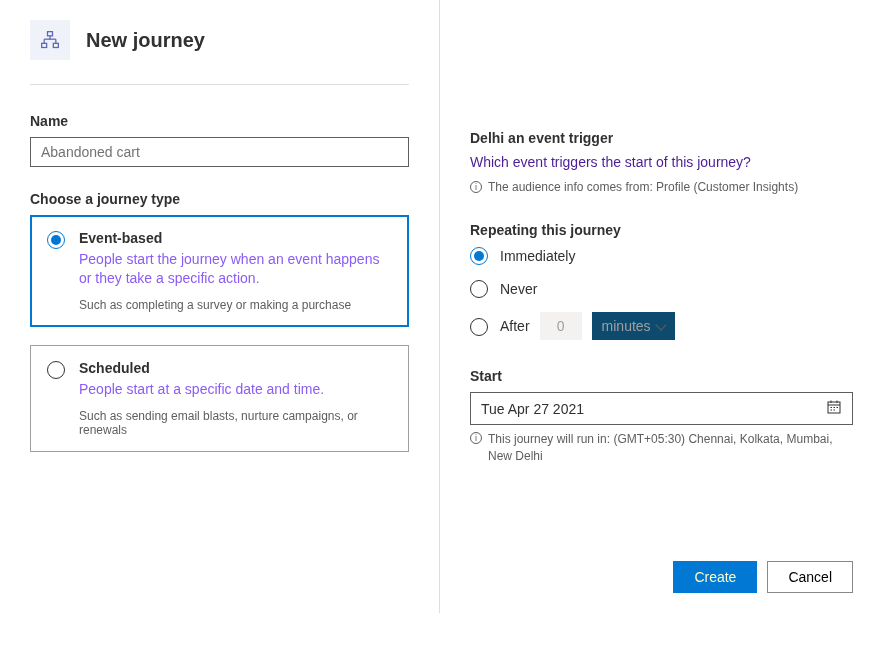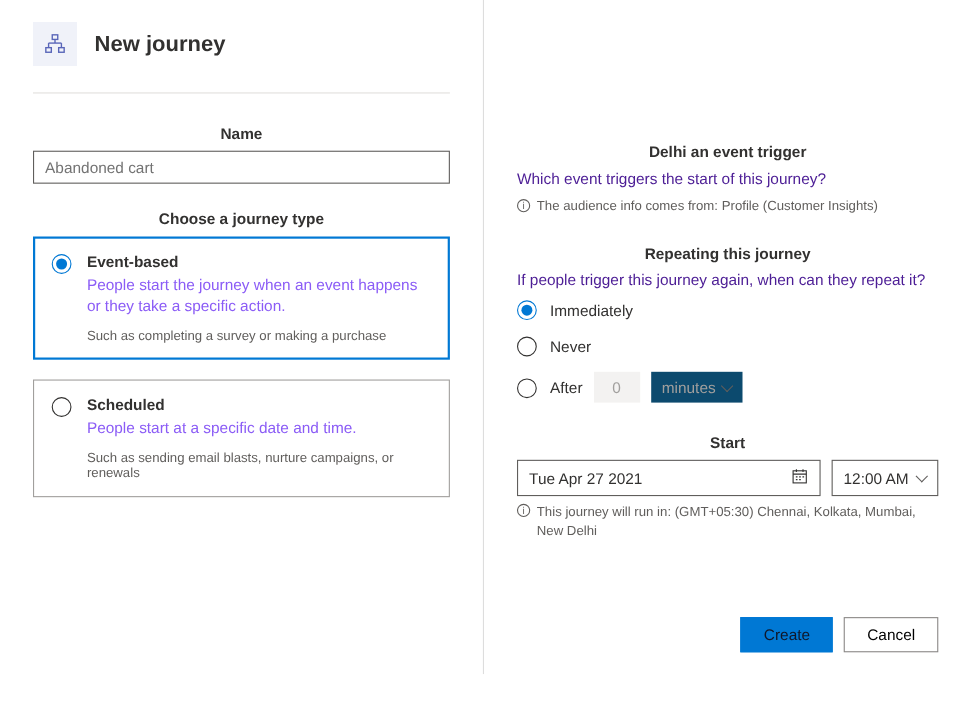--- a/index.html
+++ b/index.html
@@ -46,21 +46,20 @@
       font-size: 20px;
       font-weight: 600;
       color: #323130;
     }
     .field-group { margin-bottom: 24px; }
     .field-label {
       font-weight: 600;
       font-size: 14px;
       margin-bottom: 8px;
       color: #323130;
-      text-align: center;
     }
     .field-sublabel {
       font-size: 14px;
       color: #4c1d95;
       margin-bottom: 10px;
     }
     .text-input {
       width: 100%;
       padding: 6px 10px;
       border: 1px solid #605e5c;
@@ -224,21 +223,21 @@
       padding: 7px 20px;
       font-size: 14px;
       font-family: inherit;
       cursor: pointer;
       border: 1px solid #8a8886;
       background: #fff;
     }
     .btn-primary {
       background: #0078d4;
       border-color: #0078d4;
-      color: #0f172a;
+      color: #fef9c3;
     }
     .section-gap { margin-top: 28px; }
     .calendar-icon svg { width: 16px; height: 16px; }
     .info-text-multiline { line-height: 1.4; }
   </style>
 </head>
 <body>
 
 <div class="dialog">
   <div class="left-panel">
@@ -292,21 +291,20 @@
         <div class="field-label">Delhi an event trigger</div>
         <div class="field-sublabel">Which event triggers the start of this journey?</div>
         <div class="info-row">
           <span class="info-icon">i</span>
           <span>The audience info comes from: Profile (Customer Insights)</span>
         </div>
       </div>
 
       <div class="field-group section-gap">
         <div class="field-label">Repeating this journey</div>
-        <div class="field-sublabel">If people trigger this journey again, when can they repeat it?</div>
         <div class="inline-radio-group">
           <div class="inline-radio">
             <div class="radio-circle checked"></div>
             <span class="inline-radio-label">Immediately</span>
           </div>
           <div class="inline-radio">
             <div class="radio-circle"></div>
             <span class="inline-radio-label">Never</span>
           </div>
           <div class="inline-radio">
@@ -335,24 +333,20 @@
                 <line x1="5" y1="1.5" x2="5" y2="4"></line>
                 <line x1="11" y1="1.5" x2="11" y2="4"></line>
                 <line x1="4.5" y1="8.5" x2="6" y2="8.5"></line>
                 <line x1="7.5" y1="8.5" x2="9" y2="8.5"></line>
                 <line x1="10.5" y1="8.5" x2="12" y2="8.5"></line>
                 <line x1="4.5" y1="11" x2="6" y2="11"></line>
                 <line x1="7.5" y1="11" x2="9" y2="11"></line>
               </svg>
             </span>
           </div>
-          <div class="time-input">
-            <span>12:00 AM</span>
-            <span class="chevron"></span>
-          </div>
         </div>
         <div class="info-row">
           <span class="info-icon">i</span>
           <span class="info-text-multiline">This journey will run in: (GMT+05:30) Chennai, Kolkata, Mumbai, New Delhi</span>
         </div>
       </div>
     </div>
 
     <div class="footer">
       <button class="btn btn-primary">Create</button>

